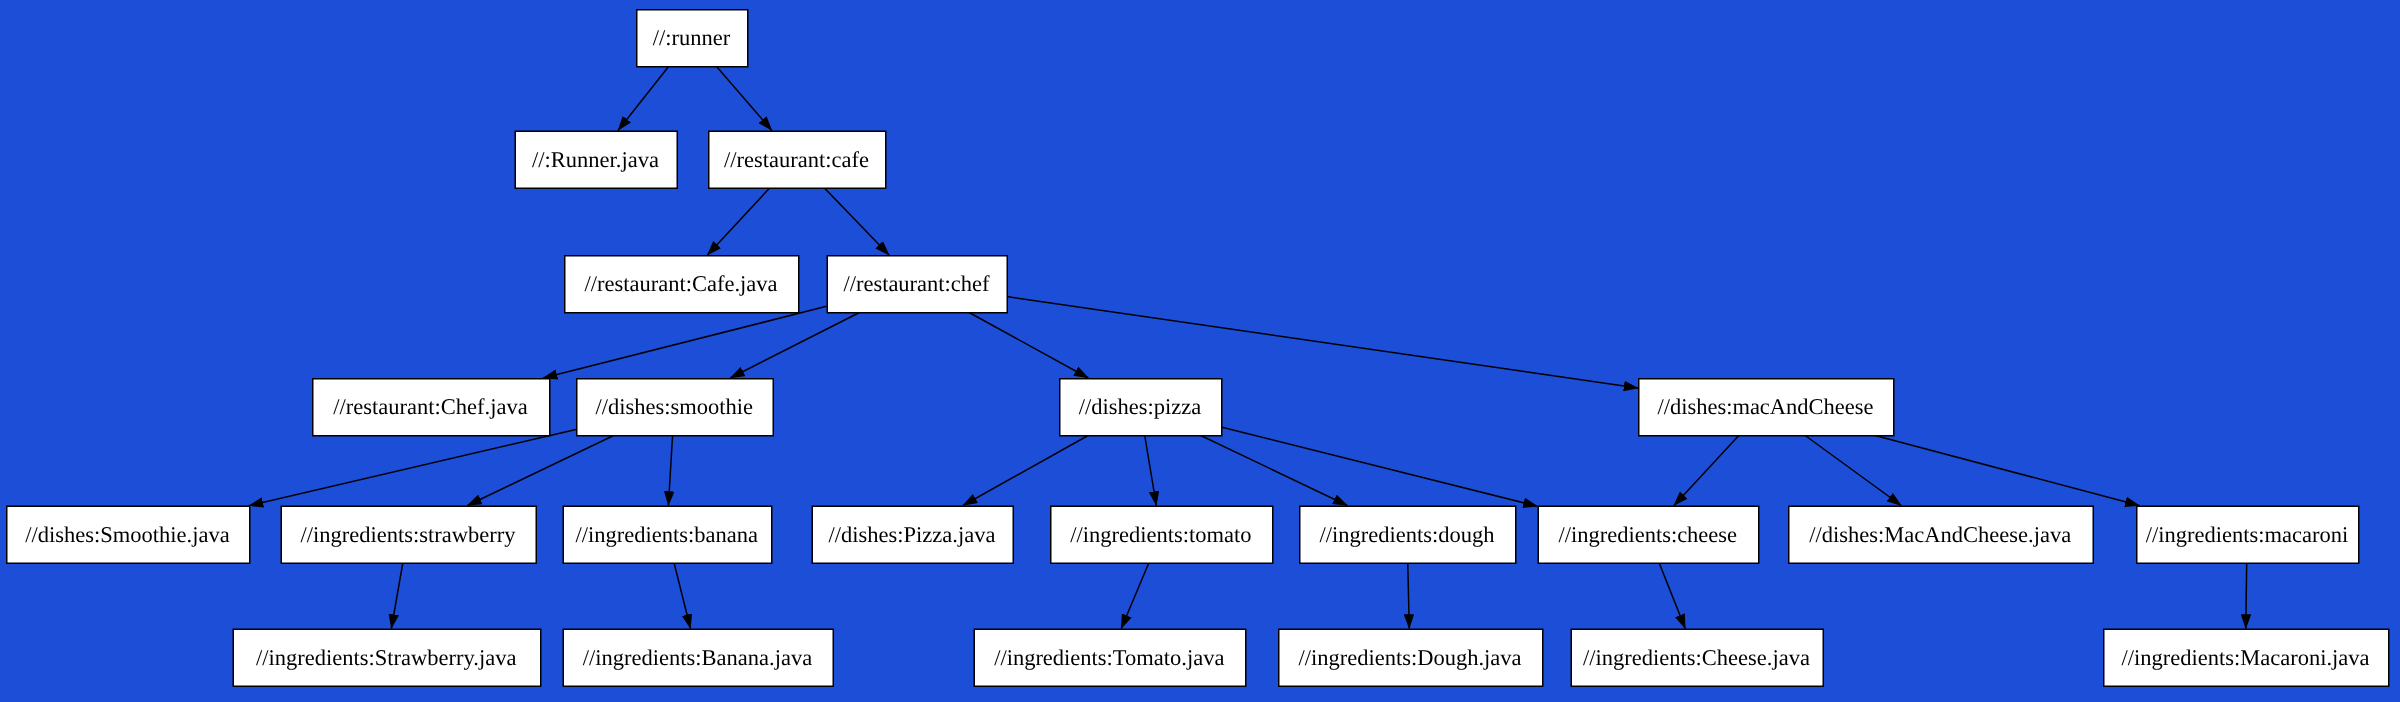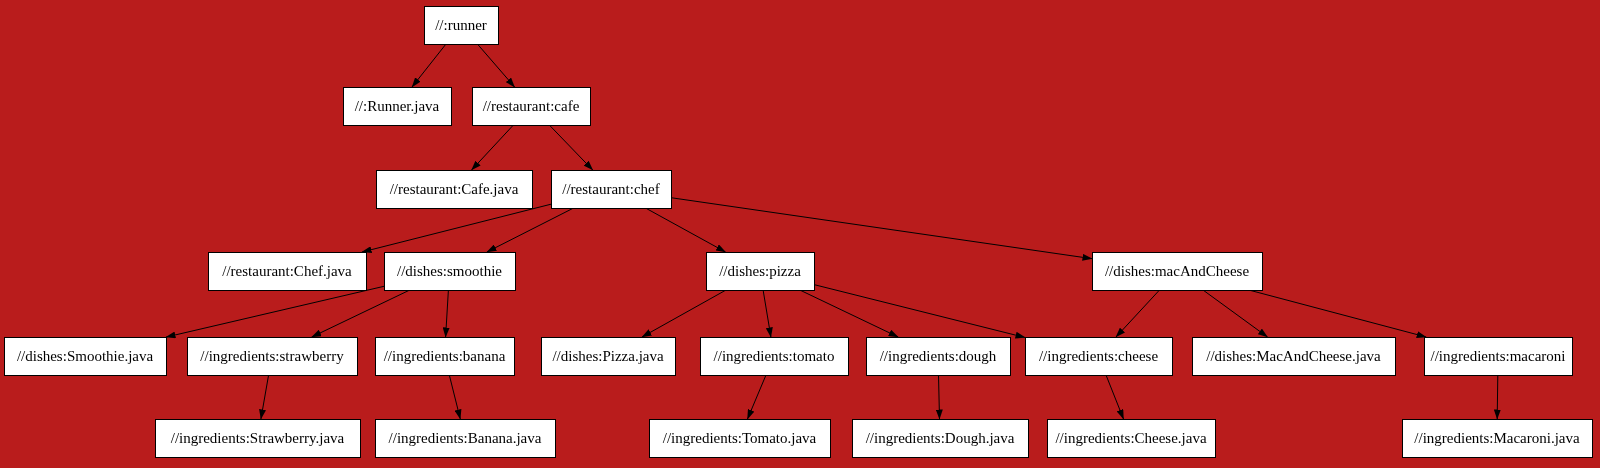--- a/index.html
+++ b/index.html
@@ -8,21 +8,21 @@
     background: #ffffff;
     width: 1600px;
     height: 468px;
     overflow: hidden;
     font-family: "Liberation Serif", "DejaVu Serif", serif;
   }
   #canvas-wrap {
     position: relative;
     width: 1600px;
     height: 468px;
-    background: #b91c1c;
+    background: #1d4ed8;
   }
   svg { display: block; }
   .node-box {
     fill: #ffffff;
     stroke: #000000;
     stroke-width: 1px;
   }
   .node-label {
     font-family: "Liberation Serif", "DejaVu Serif", serif;
     font-size: 15px;

